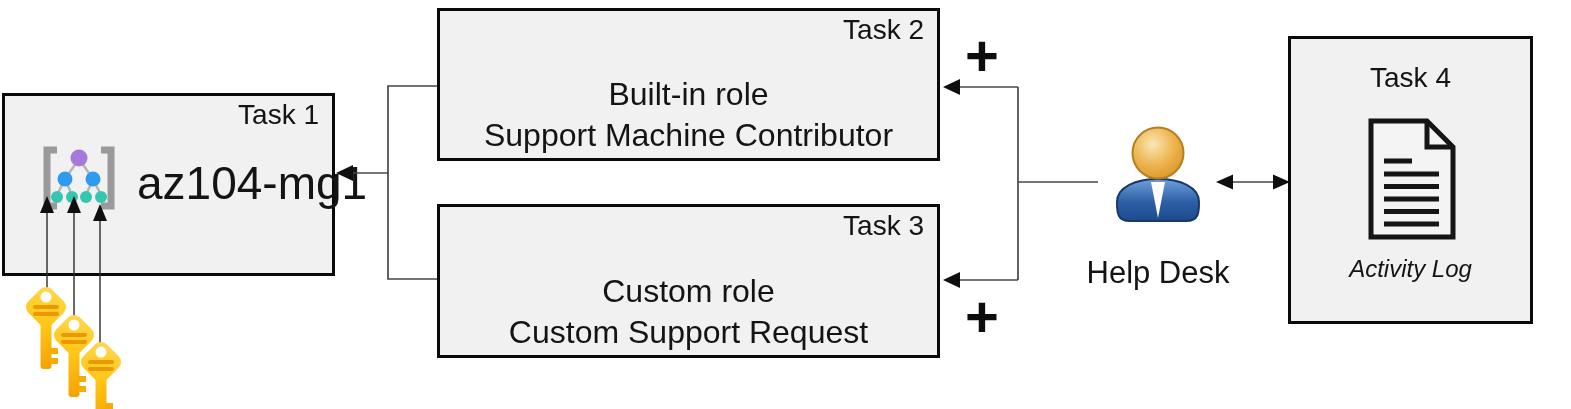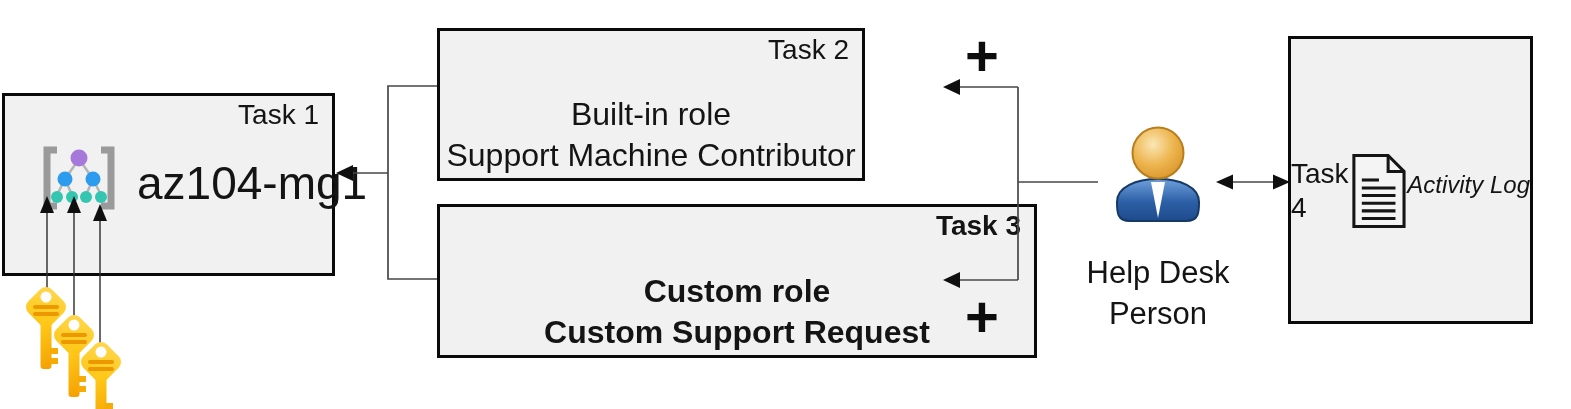--- a/index.html
+++ b/index.html
@@ -9,29 +9,29 @@
   }
   .task-box{
     position:absolute;background:#F1F1F1;border:3px solid #0a0a0a;box-sizing:border-box;z-index:1;
   }
   .task-label{position:absolute;top:1px;right:13px;font-size:28px;line-height:36px;white-space:nowrap;}
   
   .task1{left:2px;top:93px;width:333px;height:183px;}
   .mg-icon{position:absolute;left:30px;top:49px;}
   .mg-name{position:absolute;left:132px;top:60px;font-size:46px;white-space:nowrap;}
   
-  .task2{left:437px;top:28px;width:428px;height:153px;}
-  .task3{left:437px;top:204px;width:600px;height:154px;font-weight:bold;}
+  .task2{left:437px;top:8px;width:503px;height:153px;}
+  .task3{left:437px;top:204px;width:503px;height:154px;}
   .roles{
     position:absolute;left:0;right:0;top:0;bottom:0;display:flex;flex-direction:column;
     justify-content:flex-end;align-items:center;text-align:center;
     font-size:32px;line-height:41px;transform:translateY(-2px);
   }
   
-  .task4{left:1288px;top:36px;width:245px;height:288px;display:flex;flex-direction:row;align-items:center;}
+  .task4{left:1288px;top:36px;width:245px;height:288px;display:flex;flex-direction:column;align-items:center;}
   .task4-label{font-size:28px;line-height:34px;margin-top:22px;}
   .doc-icon{margin-top:22px;}
   .task4-caption{font-size:24px;line-height:38px;margin-top:9px;white-space:nowrap;font-style:italic;}
   
   .person{position:absolute;left:1048px;top:124px;width:220px;display:flex;flex-direction:column;align-items:center;z-index:2;}
   .person-label{margin-top:24px;font-size:31px;line-height:41px;text-align:center;white-space:nowrap;}
   
   .lines-layer{position:absolute;left:0;top:0;z-index:3;pointer-events:none;}
   .keys-layer{position:absolute;left:0;top:0;z-index:4;pointer-events:none;}
   .ln{fill:none;stroke:#474747;stroke-width:1.7px;}
@@ -153,21 +153,20 @@
           <stop offset="0.55" stop-color="#EDB44E"></stop>
           <stop offset="1" stop-color="#D89428"></stop>
         </radialGradient>
       </defs>
       <path d="M9,78 C9,63 28,55 50,55 C72,55 91,63 91,78 C91,88 91,97 78,97 L22,97 C9,97 9,88 9,78 Z" fill="url(#pbody)" stroke="#163A66" stroke-width="2"></path>
       <polygon points="43,58 57,58 50,94" fill="#FDFDFD"></polygon>
       <circle cx="50" cy="29" r="25.5" fill="url(#phead)" stroke="#B87E1E" stroke-width="2"></circle>
     </svg>
     <div class="person-label">
       <div>Help Desk</div>
-      <div>Person</div>
     </div>
   </div>
 
   <div class="plus plus-top">+</div>
   <div class="plus plus-bottom">+</div>
 
   <svg class="keys-layer" width="180" height="409" viewBox="0 0 180 409">
     <defs>
       <linearGradient id="kgrad" gradientUnits="userSpaceOnUse" x1="-22" y1="-22" x2="20" y2="55">
         <stop offset="0" stop-color="#FFDC5E"></stop>

